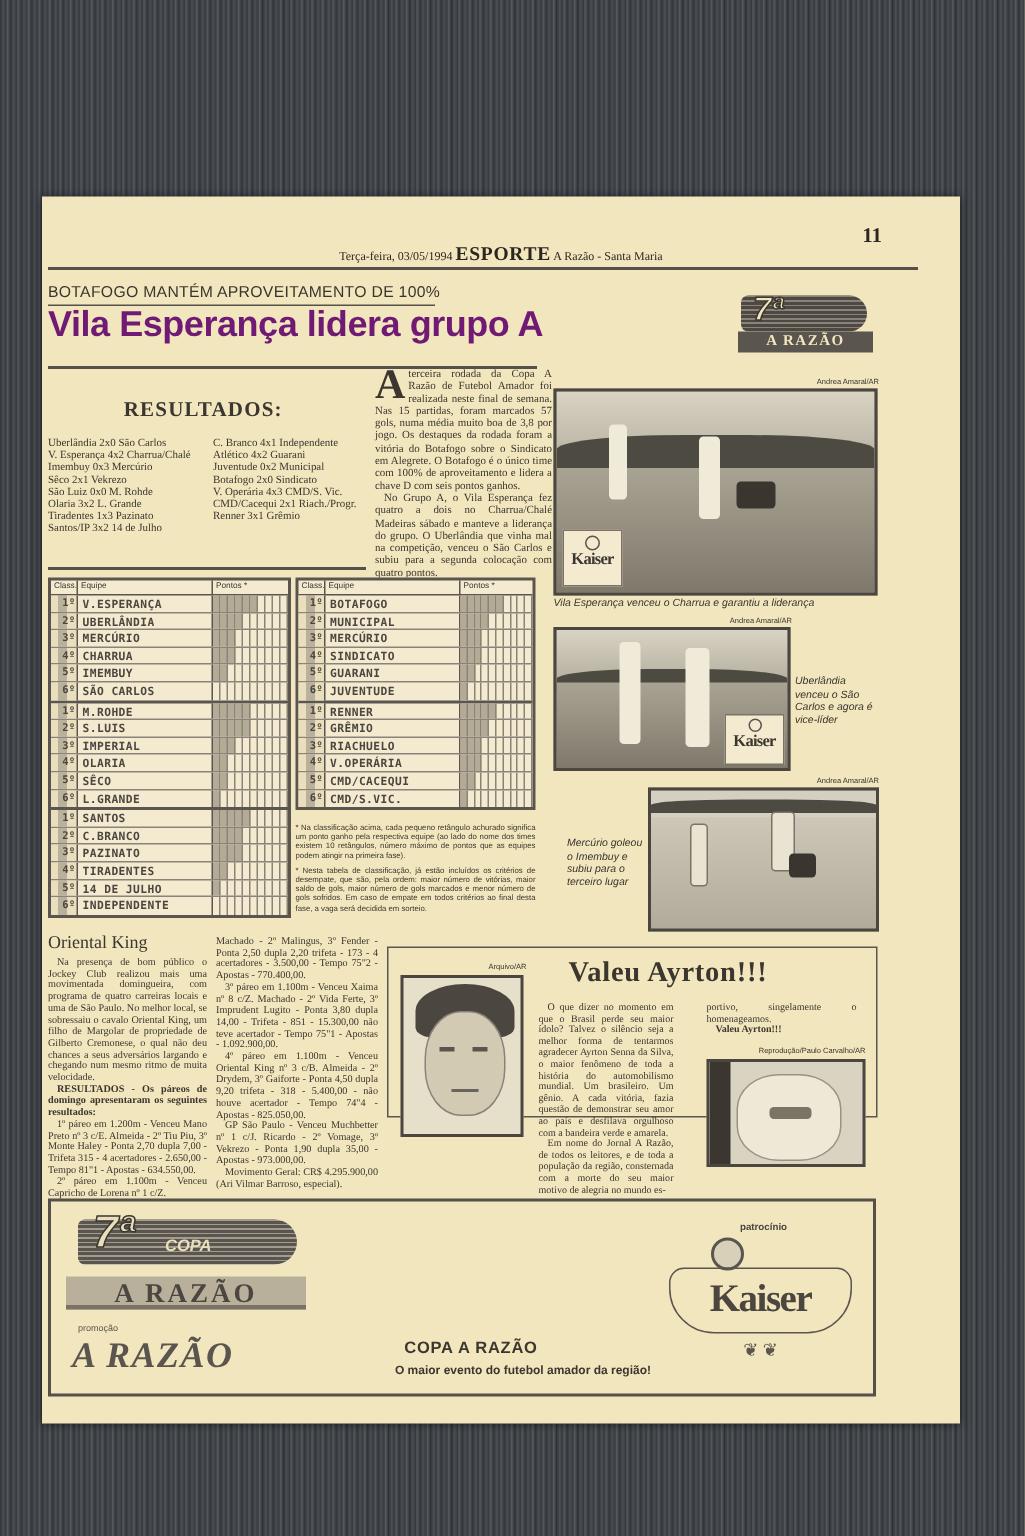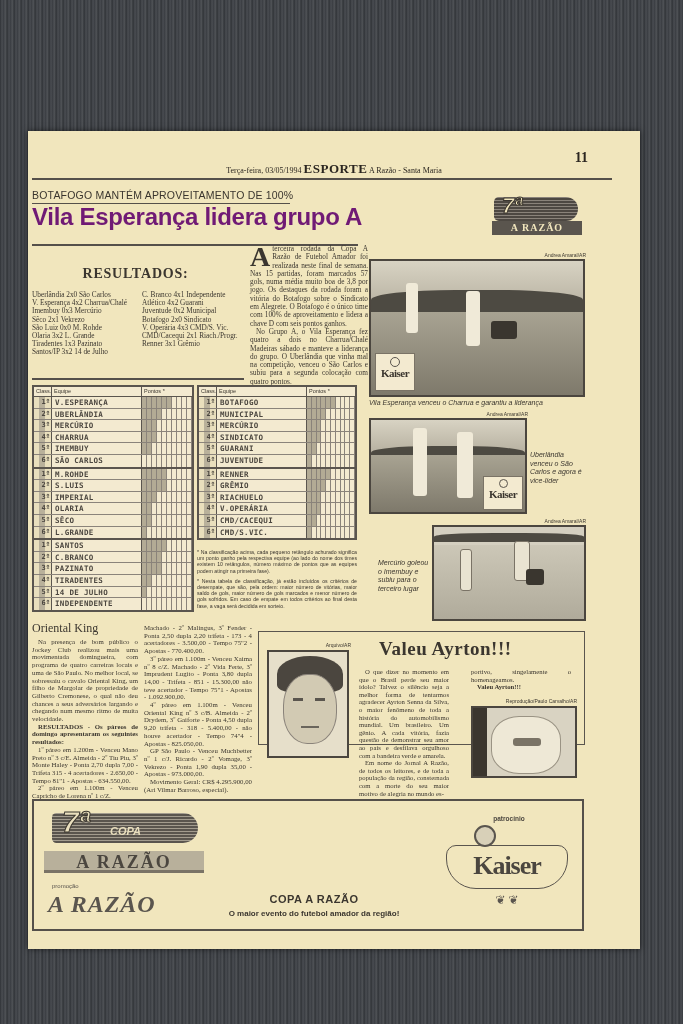--- a/index.html
+++ b/index.html
@@ -71,21 +71,21 @@
   .ok-col p { text-indent: 6px; }
   
   .ayrton-box { left: 230px; top: 500px; width: 327px; height: 114px; border: 1.5px solid #5a554e; }
   .ayrton-title { font-weight: bold; font-size: 19px; color: #3b362f; letter-spacing: 0.5px; }
   .ay-col { font-size: 6.7px; line-height: 7.6px; text-align: justify; color: #3b362f; }
   .ay-col p { text-indent: 6px; }
   
   .ad { left: 4px; top: 668px; width: 552px; height: 132px; border: 2px solid #55504a; }
   .ad-head { font-family: "Liberation Sans", sans-serif; font-weight: bold; font-size: 15.5px; line-height: 19px; color: #3b362f; text-align: center; letter-spacing: 0.3px; }
   .ad-sub { font-family: "Liberation Sans", sans-serif; font-weight: bold; font-size: 11px; color: #3b362f; text-align: center; letter-spacing: 0.5px; }
-  .ad-tag { font-family: "Liberation Sans", sans-serif; font-weight: bold; font-size: 8px; color: #3b362f; text-align: center; }
+  .ad-tag { font-family: "Liberation Sans", sans-serif; font-weight: bold; font-size: 8px; color: #3b362f; text-align: right; }
   .arazao-big { font-family: "Liberation Serif", serif; font-weight: bold; font-style: italic; font-size: 24px; color: #5a554e; letter-spacing: 1px; }
 </style>
 </head>
 <body>
 
 <div class="paper">
 
   <div class="abs hdr">
     <span>Terça-feira, 03/05/1994</span>
     <span class="esporte">ESPORTE</span>

